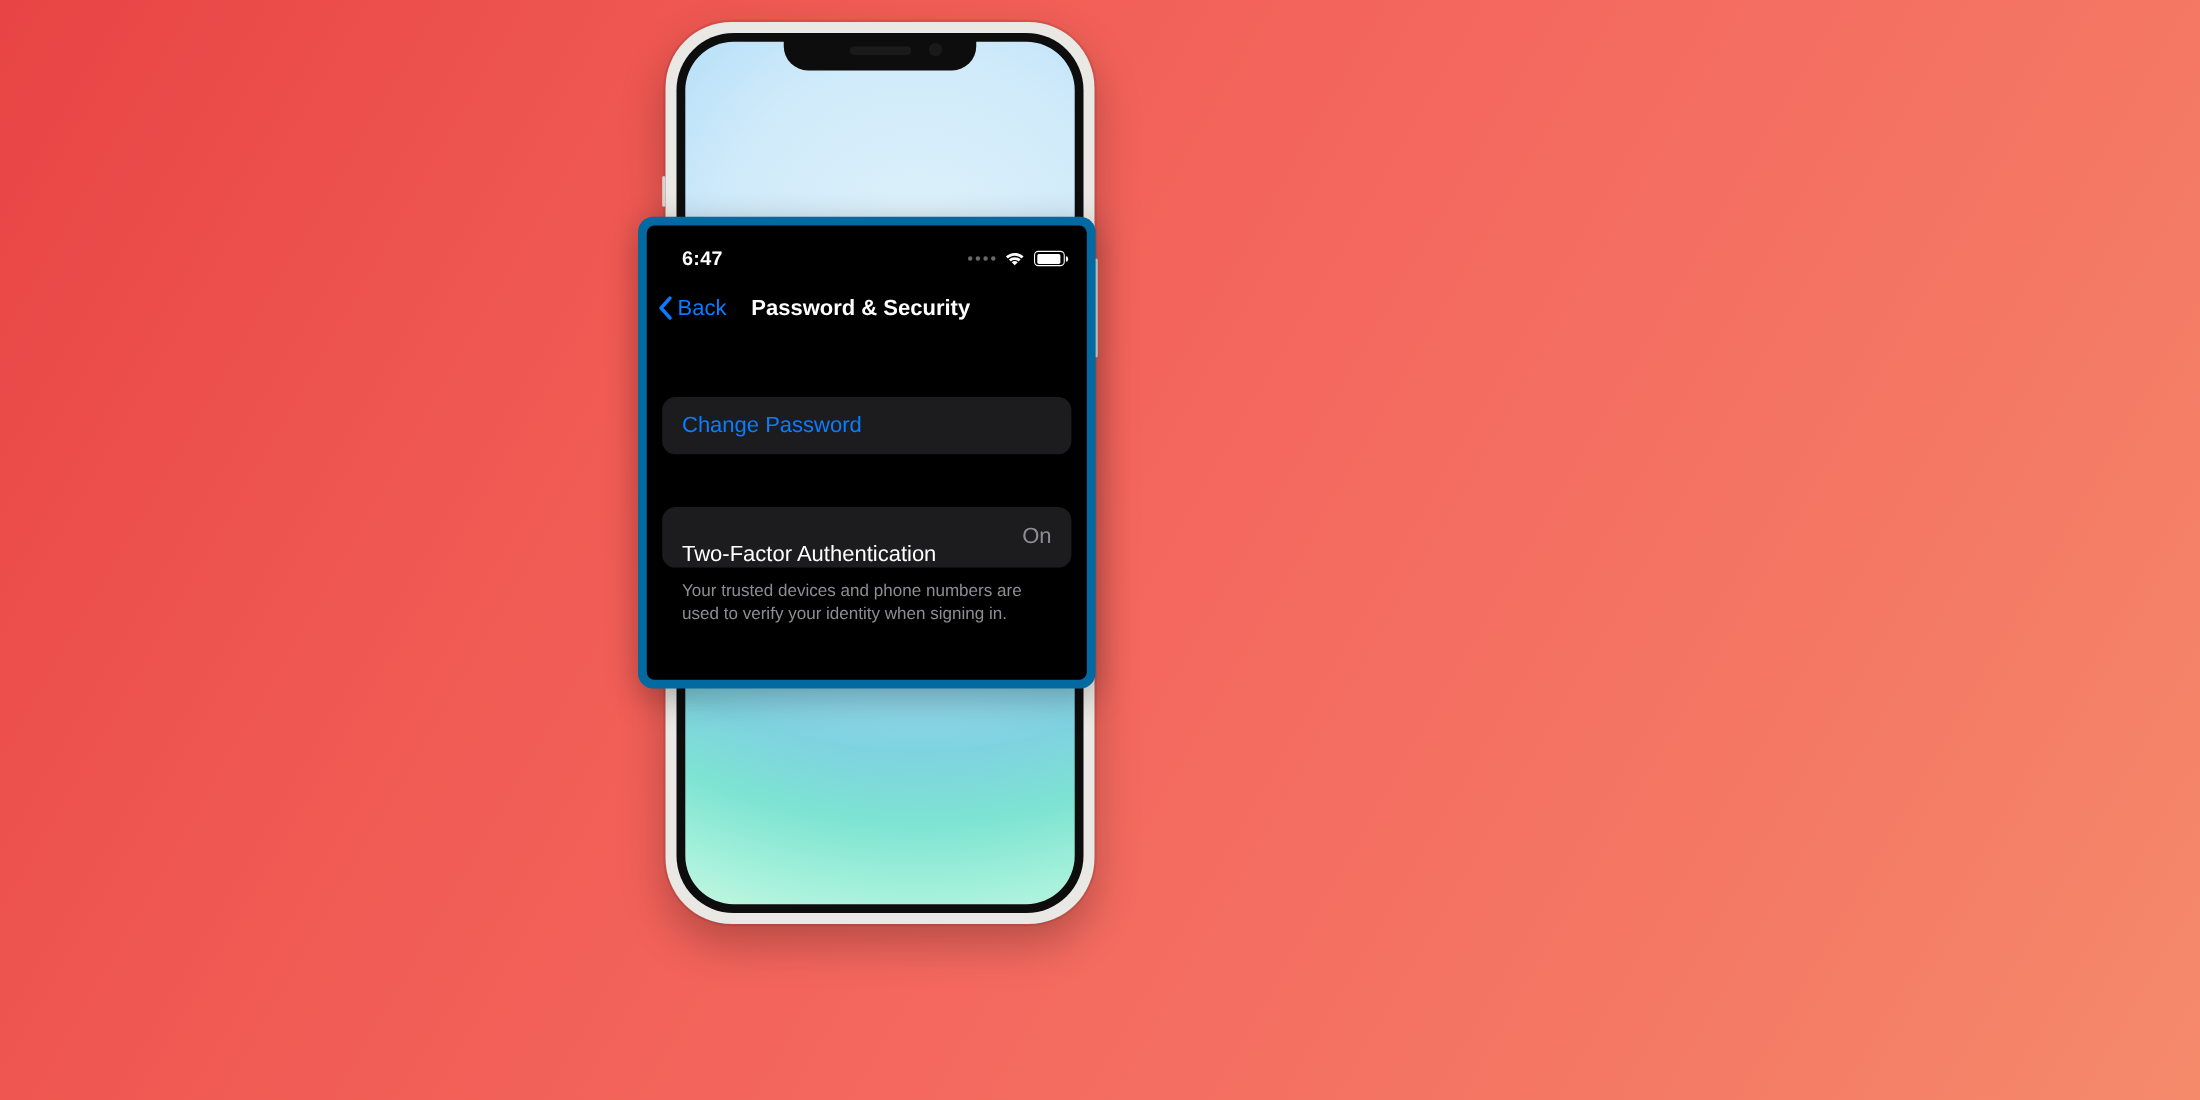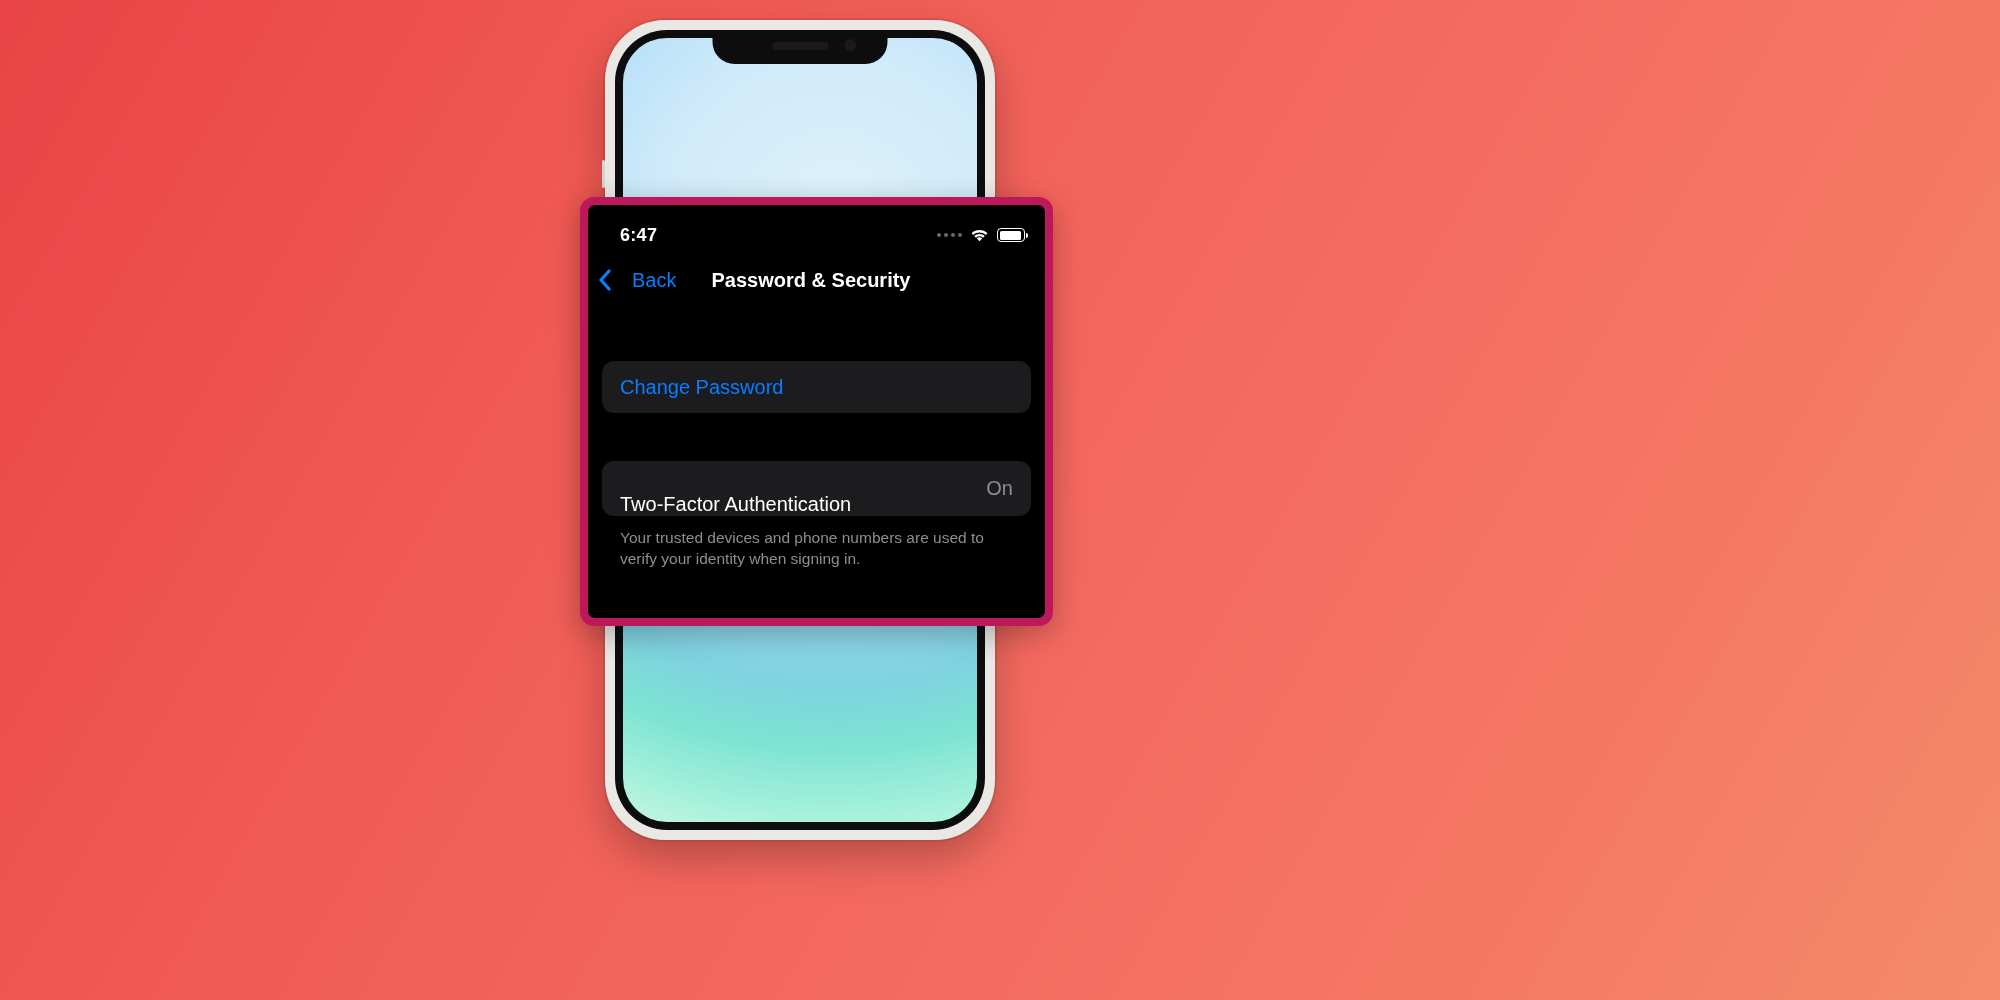--- a/index.html
+++ b/index.html
@@ -70,24 +70,24 @@
   .side-btn.mute   { left: -3px; top: 140px; width: 3px; height: 28px; }
   .side-btn.volup  { left: -3px; top: 195px; width: 3px; height: 55px; }
   .side-btn.voldn  { left: -3px; top: 265px; width: 3px; height: 55px; }
   .side-btn.power  { right: -3px; top: 215px; width: 3px; height: 90px; }
 
   
   .overlay {
     position: absolute;
     left: 580px;
     top: 197px;
-    width: 473px;
+    width: 416px;
     height: 429px;
     border-radius: 14px;
-    background: #be185d;
+    background: #0369a1;
     box-shadow: 0 8px 30px rgba(0,0,0,.28);
     padding: 8px;
   }
   .overlay-inner {
     position: absolute;
     left: 8px; right: 8px; top: 8px; bottom: 8px;
     background: #000;
     border-radius: 7px;
     overflow: hidden;
   }
@@ -144,21 +144,21 @@
   .nav {
     display: flex;
     align-items: center;
     height: 46px;
     padding: 0 10px;
     position: relative;
   }
   .nav-back {
     display: flex;
     align-items: center;
-    gap: 20px;
+    gap: 4px;
     color: #0a7cff;
     font-size: 20px;
     font-weight: 400;
     cursor: pointer;
   }
   .nav-title {
     position: absolute;
     left: 0; right: 11px;
     text-align: center;
     color: #fff;

